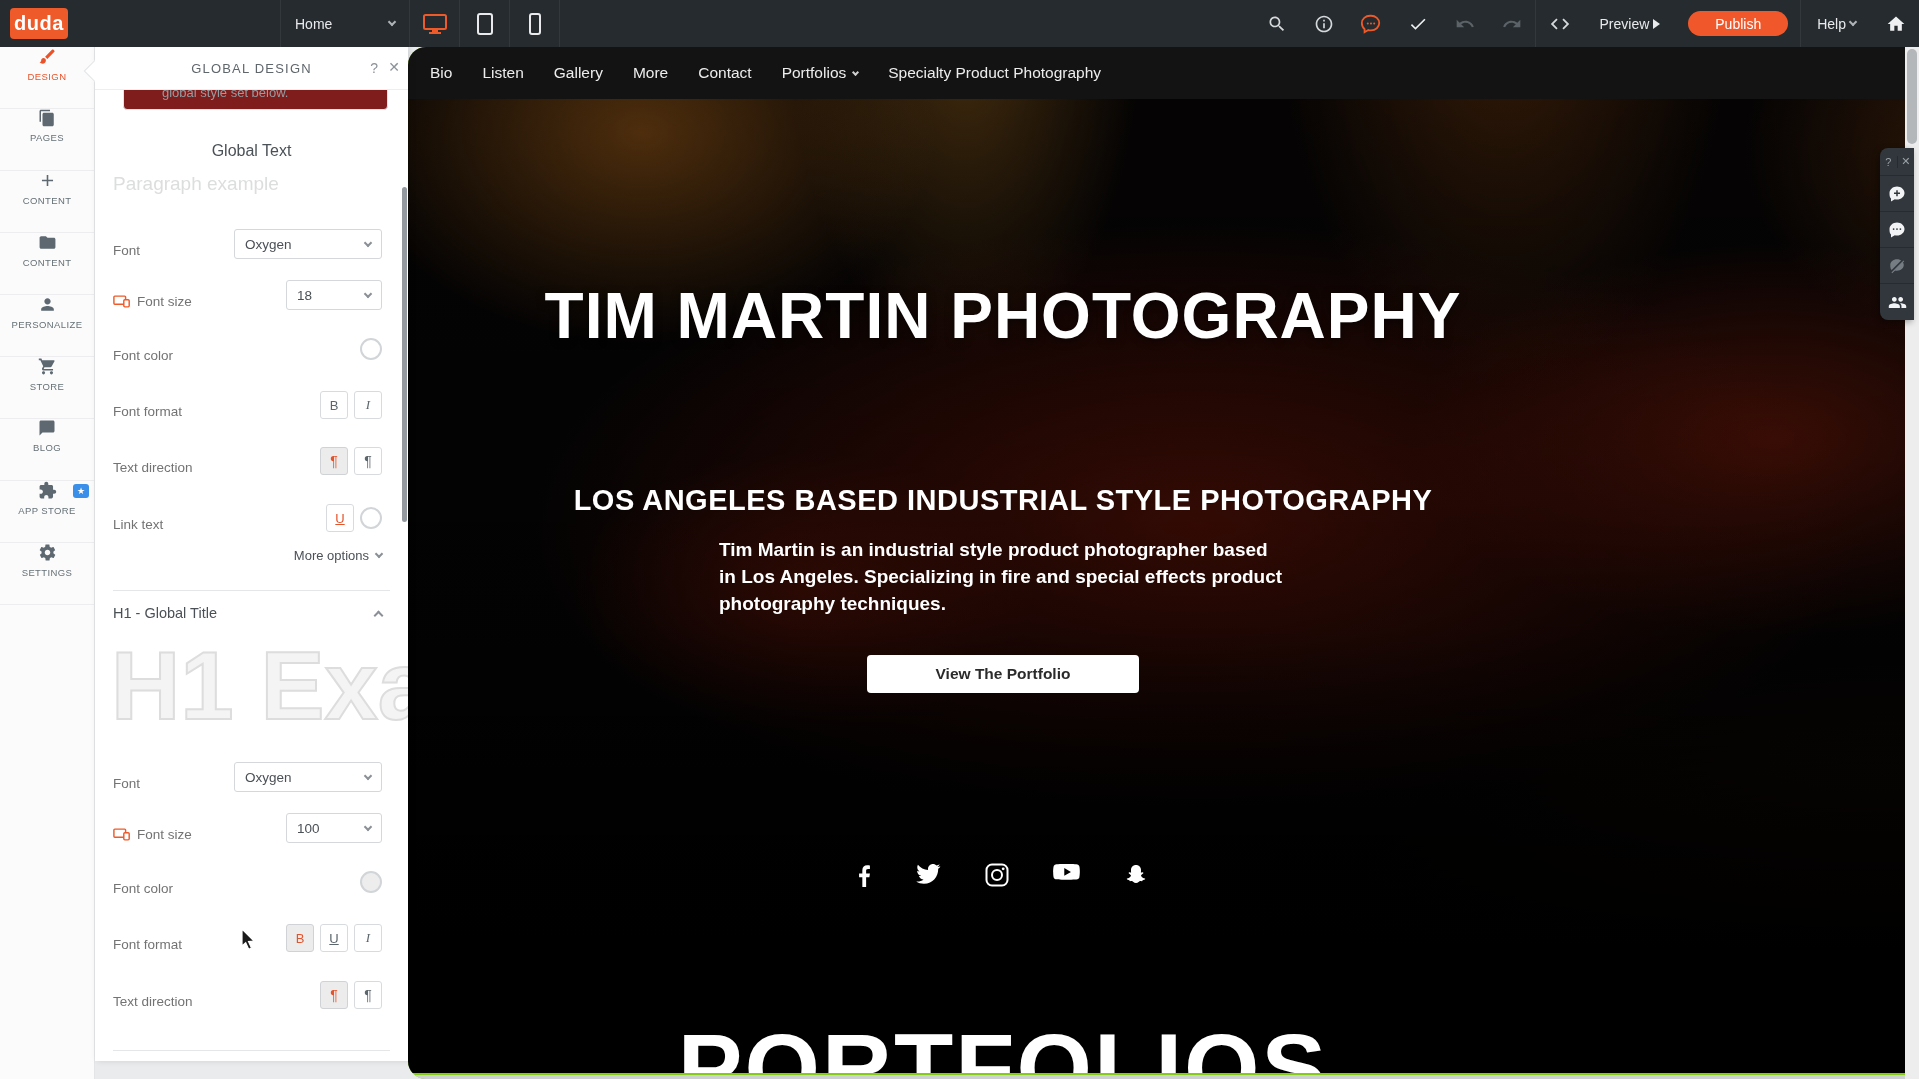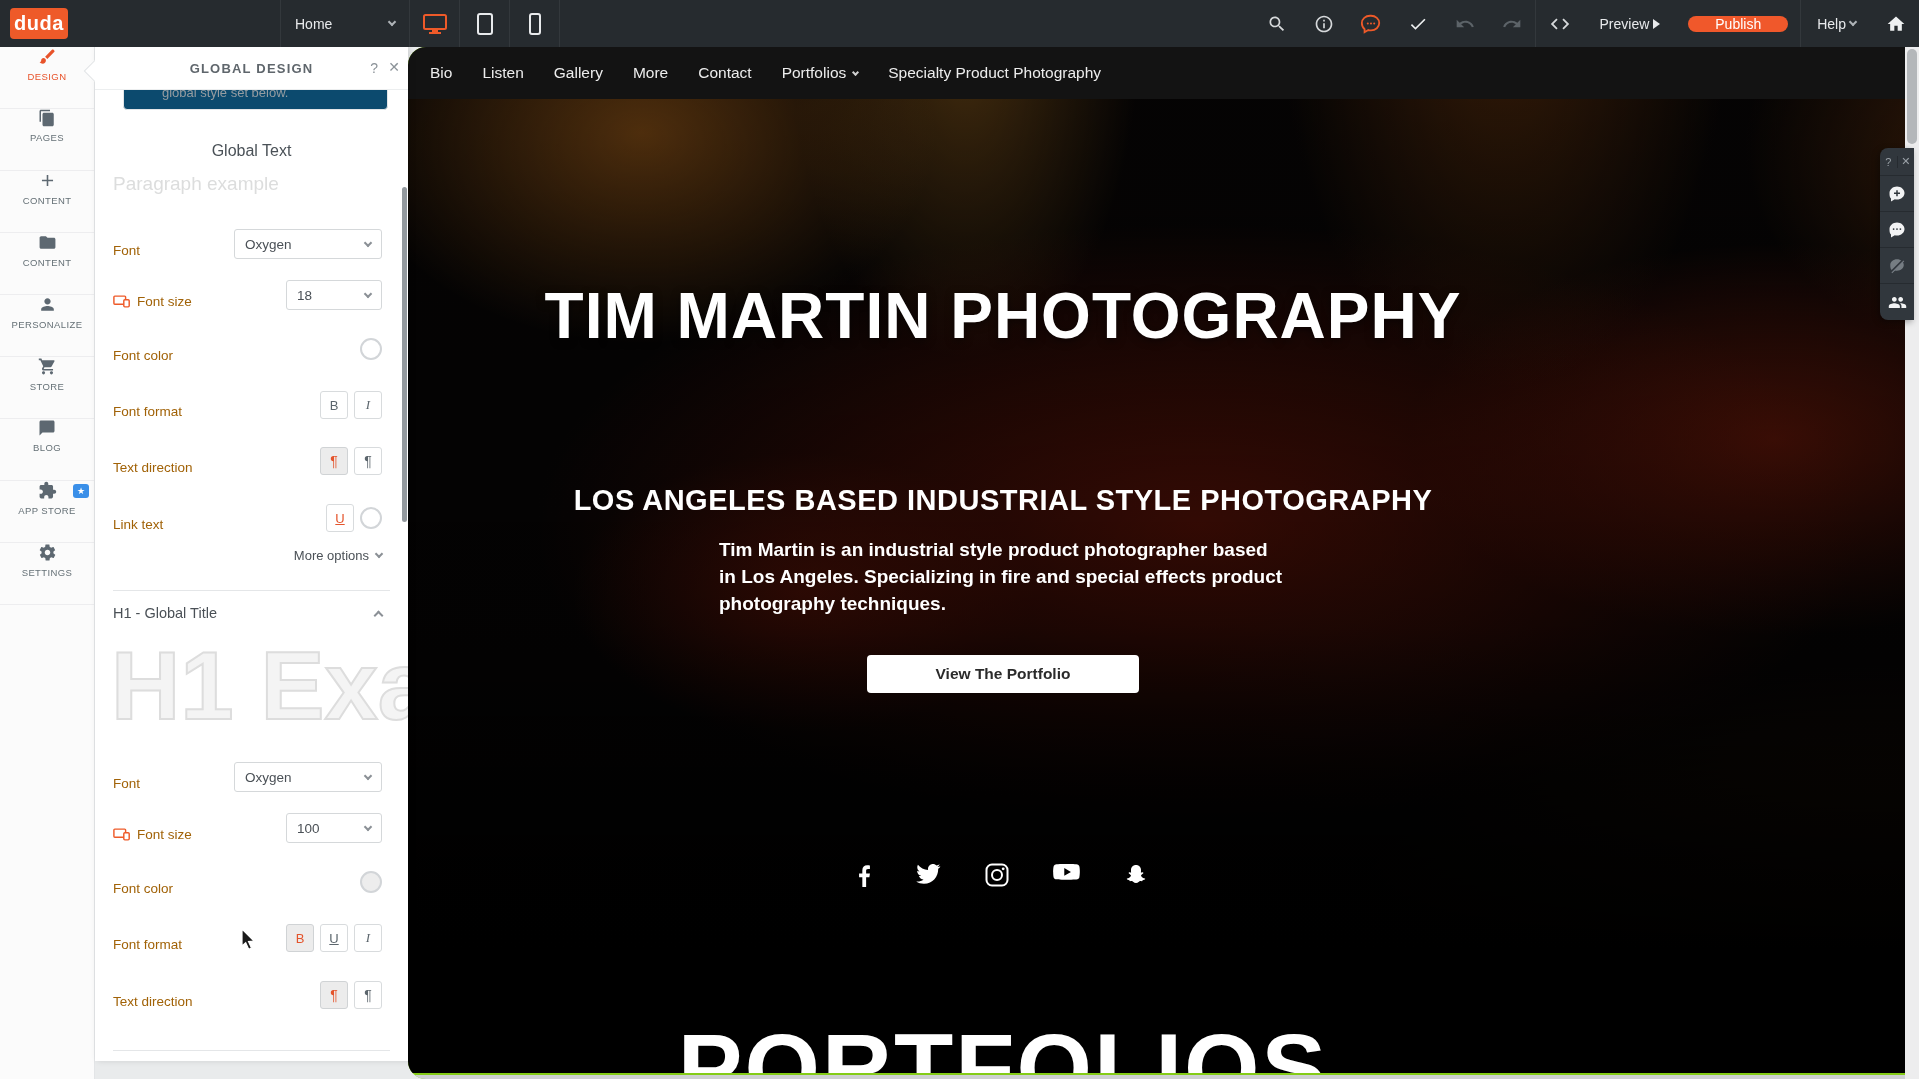--- a/index.html
+++ b/index.html
@@ -13,53 +13,53 @@
   .page-dd { position:absolute; left:280px; top:0; height:47px; width:130px; display:flex; align-items:center;
              justify-content:space-between; padding:0 14px; border-left:1px solid #33383c; border-right:1px solid #33383c;
              color:#e8eaec; font-size:14px; cursor:pointer; }
   .devices { position:absolute; left:410px; top:0; height:47px; display:flex; }
   .dev-btn { width:50px; height:47px; display:flex; align-items:center; justify-content:center; border-right:1px solid #33383c; cursor:pointer;}
   .tb-right { position:absolute; right:0; top:0; height:47px; display:flex; align-items:center; }
   .tb-icon-btn { width:47px; height:47px; display:flex; align-items:center; justify-content:center; cursor:pointer; }
   .tb-divider { width:1px; height:47px; background:#33383c; }
   .tb-text-btn { color:#e8eaec; font-size:14px; display:flex; align-items:center; gap:4px; padding:0 16px; height:47px; cursor:pointer;}
   .play-tri { width:0; height:0; border-left:7px solid #e8eaec; border-top:5px solid transparent; border-bottom:5px solid transparent; display:inline-block;}
-  .publish-btn { background:#f0582b; color:#fff; font-size:14px; border:none; border-radius:16px; height:16px;
+  .publish-btn { background:#f0582b; color:#fff; font-size:14px; border:none; border-radius:16px; height:25px;
                  padding:0 27px; margin:0 12px; cursor:pointer; }
   .chev { display:inline-block; width:6px; height:6px; border-right:2px solid #aeb3b7; border-bottom:2px solid #aeb3b7; transform:rotate(45deg); margin-top:-3px;}
   .chev.dark { border-color:#8b9096; }
 
   
   .sidebar { position:absolute; top:47px; left:0; width:95px; bottom:0; background:#fbfbfb; border-right:1px solid #e3e5e7; z-index:40;}
   .side-item { position:relative; height:62px; display:flex; flex-direction:column; align-items:center; 
                gap:5px; border-bottom:1px solid #ededef; cursor:pointer; }
   .side-item .lbl { font-size:9.5px; letter-spacing:.4px; color:#657076; }
   .side-item svg { fill:#5d6871; }
   .side-item.active .lbl { color:#e8532a; }
   .side-item.active svg { fill:#e8532a; }
   .badge { position:absolute; top:3px; right:5px; width:16px; height:14px; background:#3a8fe8; border-radius:3px;
            color:#fff; font-size:9px; display:flex; align-items:center; justify-content:center;}
 
   
   .panel { position:absolute; top:47px; left:95px; width:313px; bottom:18px; background:#fff; z-index:45;
            box-shadow:2px 0 6px rgba(0,0,0,.12); }
   .panel-header { position:absolute; top:0; left:0; right:0; height:43px; background:#fff; border-bottom:1px solid #eceeef;
                   display:flex; align-items:center; justify-content:center; z-index:5;}
-  .panel-title { font-size:13px; color:#5f666c; letter-spacing:1.2px;font-weight:bold; }
+  .panel-title { font-size:13px; color:#5f666c; letter-spacing:1.2px; }
   .panel-help { position:absolute; right:30px; top:13px; color:#8b9298; font-size:14px; cursor:pointer;}
   .panel-close { position:absolute; right:8px; top:12px; color:#8b9298; font-size:14px; cursor:pointer;}
   .panel-collapse { position:absolute; left:-8px; top:16px; width:16px; height:16px; background:#fff; border:1px solid #e0e3e5;
                     transform:rotate(45deg); z-index:4; cursor:pointer;}
   .panel-body { position:absolute; top:43px; left:0; right:0; bottom:0; overflow:hidden; }
-  .notice { position:absolute; top:-16px; left:28px; right:20px; height:36px; background:#0c4a6e; border:1px solid #e3e6e8;
+  .notice { position:absolute; top:-16px; left:28px; right:20px; height:36px; background:#7f1d1d; border:1px solid #e3e6e8;
             border-radius:4px; color:#959ca1; font-size:13px; display:flex; align-items:flex-end; padding:0 0 9px 38px;}
   .sec-heading { position:absolute; top:52px; left:0; right:0; text-align:center; font-size:16px; color:#4a5157; }
   .para-preview { position:absolute; top:83px; left:18px; font-size:19px; color:#dcdddd; }
   .prow { position:absolute; left:18px; right:26px; height:30px; display:flex; align-items:center; justify-content:space-between;}
-  .plabel { font-size:13.5px; color:#a16207; display:flex; align-items:center; gap:6px;margin-top:12px;}
+  .plabel { font-size:13.5px; color:#737373; display:flex; align-items:center; gap:6px;margin-top:12px;}
   .ctl-group { display:flex; align-items:center; gap:6px; }
   .dropdown { height:30px; border:1px solid #d5d8da; border-radius:3px; background:#fff; display:flex; align-items:center;
               justify-content:space-between; padding:0 10px; font-size:13.5px; color:#4a5056; cursor:pointer;}
   .dd-font { width:148px; } .dd-size { width:96px; }
   .swatch { width:22px; height:22px; border-radius:50%; border:2px solid #d2d5d8; background:#fff; cursor:pointer;}
   .swatch.grayfill { background:#ededed; }
   .fmt-btn { width:28px; height:28px; border:1px solid #d8dbdd; border-radius:3px; background:#fff; display:flex;
              align-items:center; justify-content:center; font-size:13px; color:#5c666d; cursor:pointer;}
   .fmt-btn.italic { font-style:italic; font-family:"Liberation Serif", serif; }
   .fmt-btn.underline { text-decoration:underline; }

